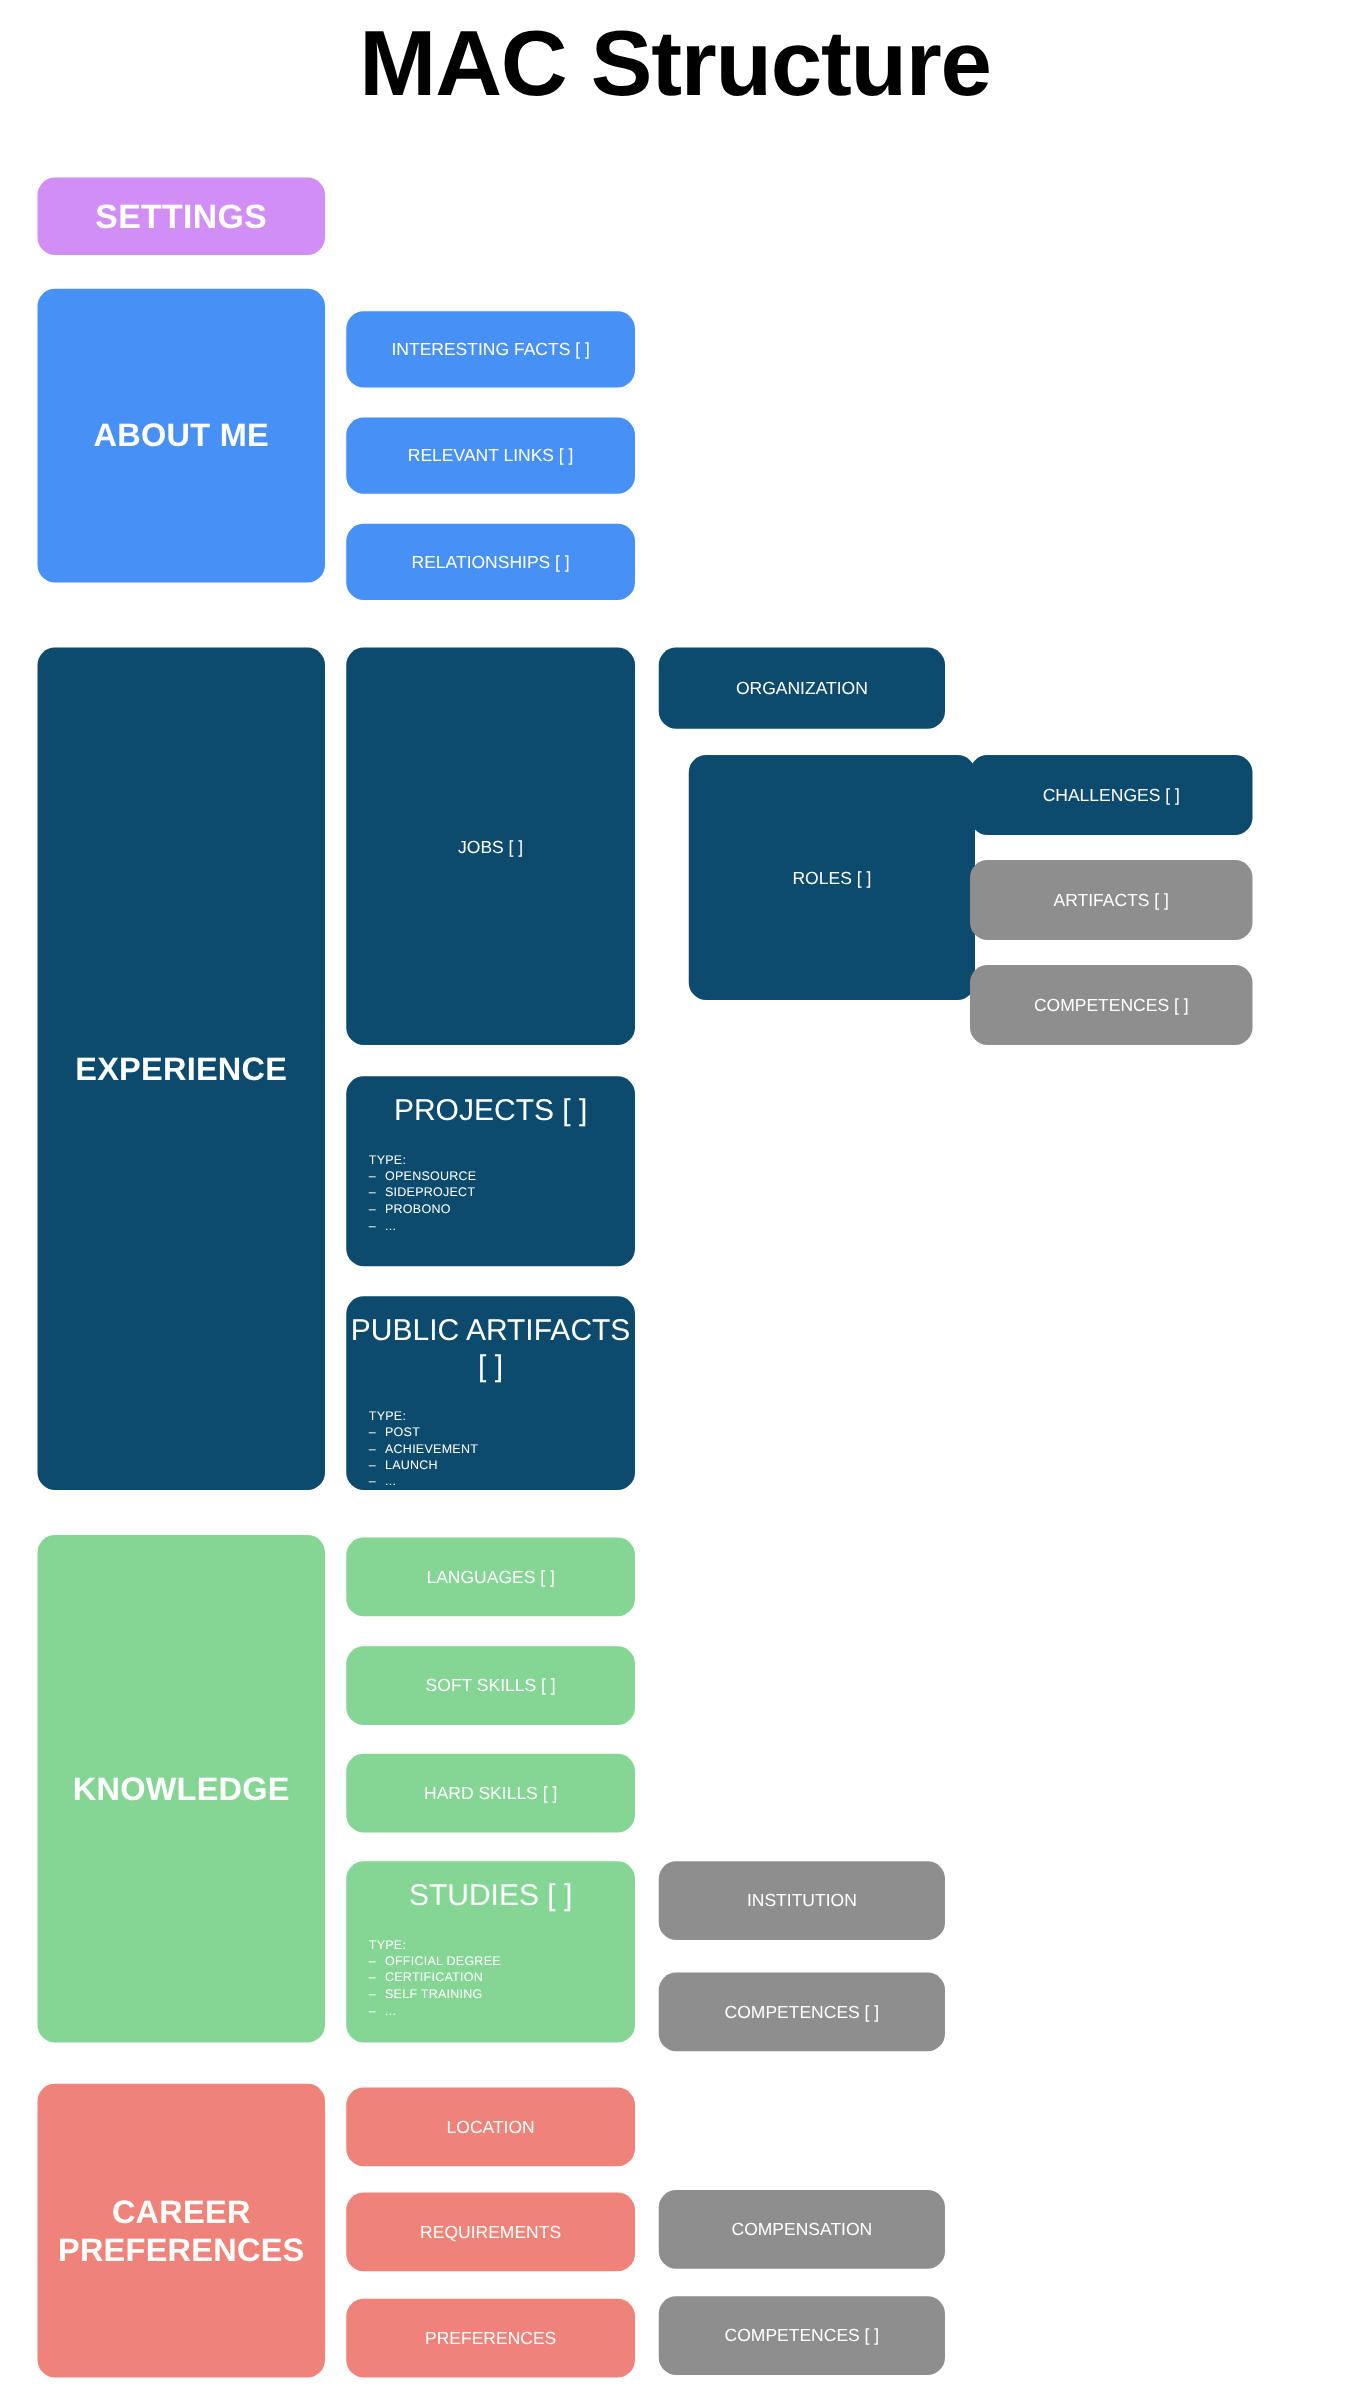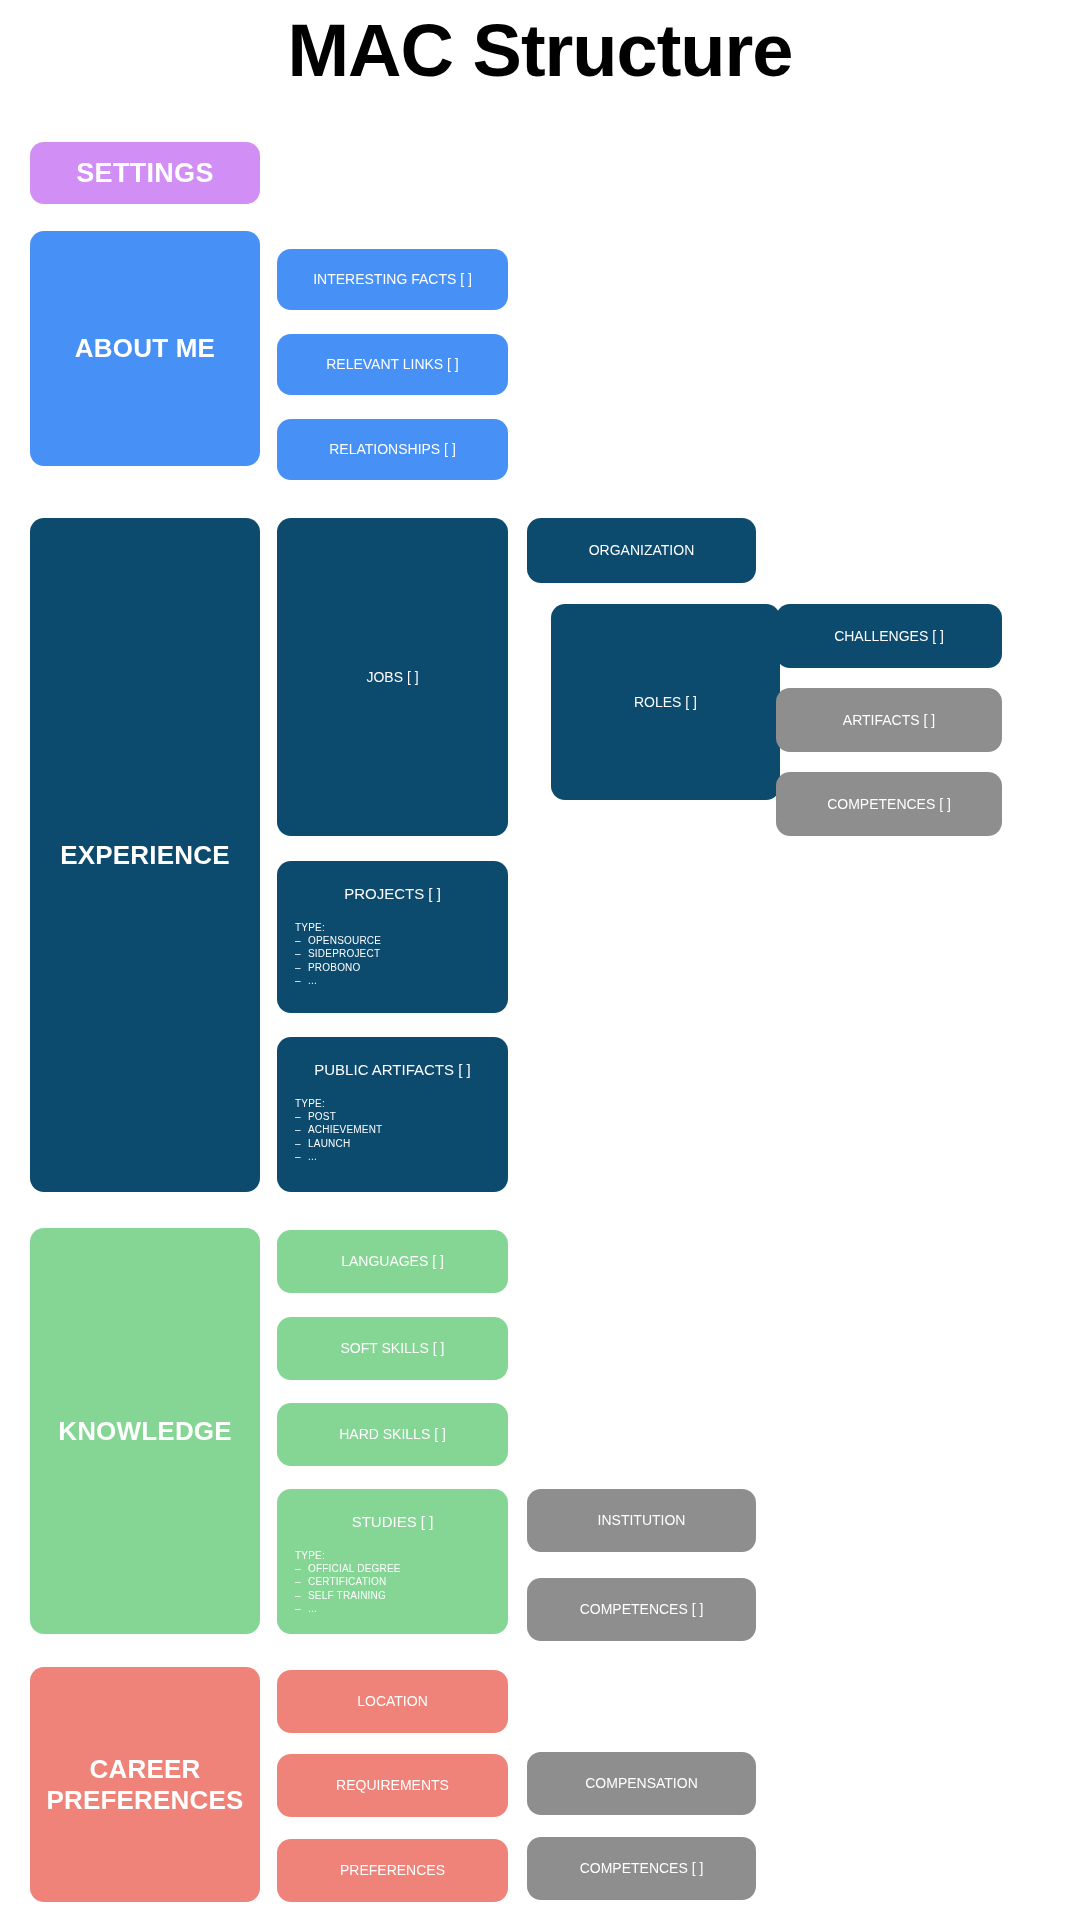--- a/index.html
+++ b/index.html
@@ -76,23 +76,23 @@
 
   
   .box.with-list {
     display: block;
     padding: 0;
   }
   .box.with-list .bx-title {
     display: block;
     width: 100%;
     text-align: center;
-    font-size: 15px;
+    font-size: 24px;
     line-height: 1.2;
-    margin-top: 24px;
+    margin-top: 14px;
   }
   .type-list {
     margin: 18px 0 0 18px;
     font-size: 10px;
     line-height: 1.32;
     letter-spacing: 0.2px;
     text-align: left;
   }
   .type-list .type-head { display: block; }
   .type-list .type-item { display: block; }

